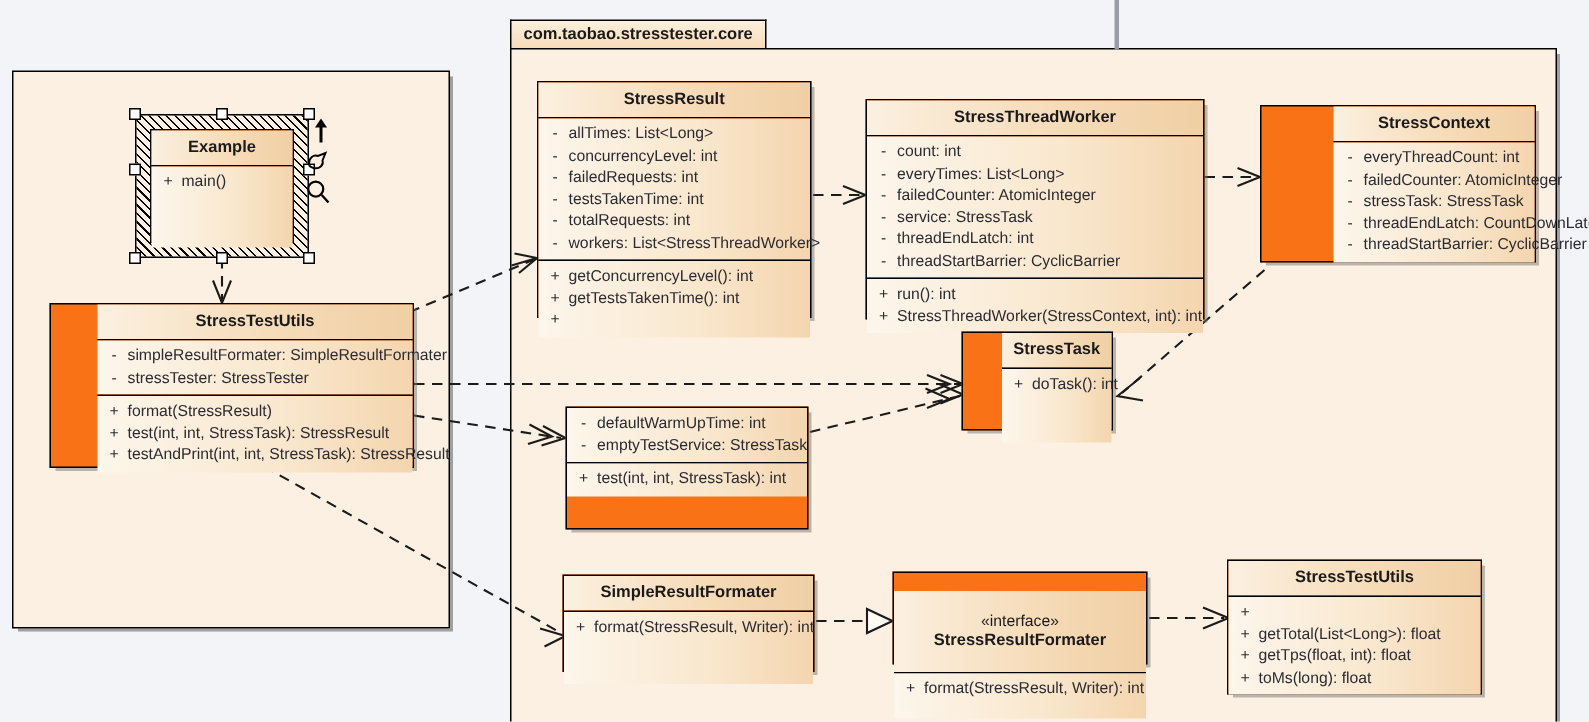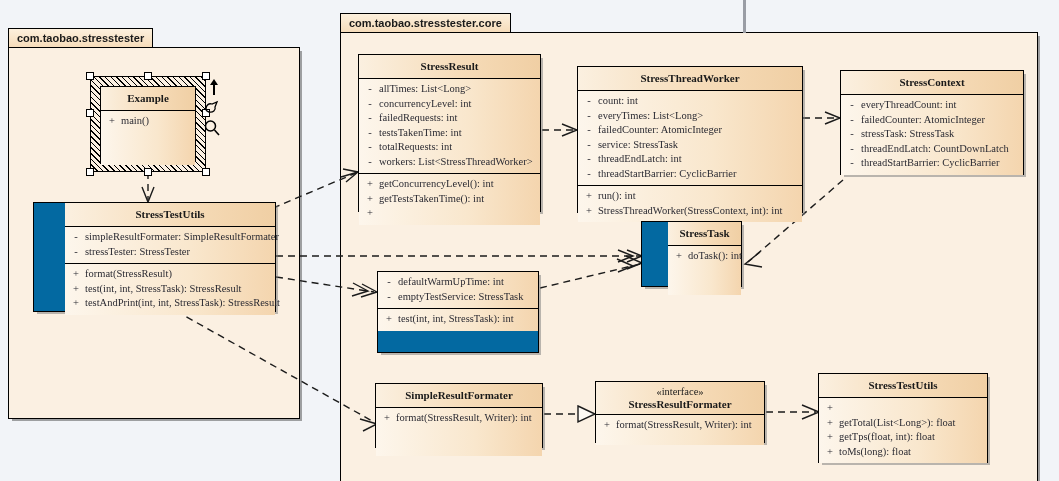--- a/index.html
+++ b/index.html
@@ -24,24 +24,23 @@
   .pkg-body{
     position:absolute;left:0;
     background:#fbf0e2;border:1px solid #000;
     box-shadow:3px 3px 0 -1px rgba(90,90,90,.55);
     box-sizing:border-box;z-index:1;
   }
 
   
   .cls{
     position:absolute;box-sizing:border-box;
-    border:1px solid #000;background:#0369a1;
+    border:1px solid #000;background:#f97316;
     box-shadow:3px 3px 0 -1px rgba(120,120,120,.5);
     z-index:5;
-    font-family:Liberation Serif, serif;
   }
   .cls-title{
     border-bottom:1px solid #000;
     background:linear-gradient(to right,#fbf0e0 0%,#f6dcb9 55%,#f0cfa4 100%);
     text-align:center;font-size:11px;font-weight:bold;color:#1a1a1a;
     padding:5px 4px 5px 4px;line-height:13px;
   }
   .stereo{display:block;font-weight:normal;font-size:10.5px;}
   .cls-sec{
     border-bottom:1px solid #000;
@@ -85,21 +84,20 @@
   .divider-line{position:absolute;background:#9a9da5;z-index:2;}
 </style>
 </head>
 <body>
 
 <div id="canvas">
 
   <div class="divider-line" style="left:743px;top:0;width:3px;height:33px;"></div>
 
   <div class="pkg" style="left:8px;top:28px;width:296px;height:392px;">
-    <div class="pkg-tab">com.taobao.stresstester</div>
     <div class="pkg-body" style="top:19px;width:292px;height:372px;"></div>
   </div>
 
   <div class="pkg" style="left:340px;top:13px;width:700px;height:478px;">
     <div class="pkg-tab">com.taobao.stresstester.core</div>
     <div class="pkg-body" style="top:19px;width:698px;height:465px;"></div>
   </div>
 
   <svg class="links" viewBox="0 0 1059 481">
 
@@ -313,21 +311,21 @@
           <span class="vis">+</span>
           <span class="mtxt">run(): int</span>
         </div>
       <div class="mem">
           <span class="vis">+</span>
           <span class="mtxt">StressThreadWorker(StressContext, int): int</span>
         </div>
     </div>
   </div>
 
-  <div class="cls" style="left:840px;top:70px;width:184px;height:105px;">
+  <div class="cls" style="left:840px;top:70px;width:184px;height:105px;padding-left:48px;">
     <div class="cls-title">StressContext</div>
     <div class="cls-sec">
       <div class="mem">
           <span class="vis">-</span>
           <span class="mtxt">everyThreadCount: int</span>
         </div>
       <div class="mem">
           <span class="vis">-</span>
           <span class="mtxt">failedCounter: AtomicInteger</span>
         </div>
@@ -379,21 +377,21 @@
     <div class="cls-title">SimpleResultFormater</div>
     <div class="cls-sec" style="height:41px;">
       <div class="mem">
           <span class="vis">+</span>
           <span class="mtxt">format(StressResult, Writer): int</span>
         </div>
     </div>
   </div>
 
   <div class="cls" style="left:595px;top:381px;width:170px;height:62px;">
-    <div class="cls-title" style="padding:3px 4px;">
+    <div class="cls-title" style="padding:14px 4px;margin-top:12px;">
       <span class="stereo">«interface»</span>
       <span>StressResultFormater</span>
     </div>
     <div class="cls-sec" style="height:23px;">
       <div class="mem">
           <span class="vis">+</span>
           <span class="mtxt">format(StressResult, Writer): int</span>
         </div>
     </div>
   </div>

